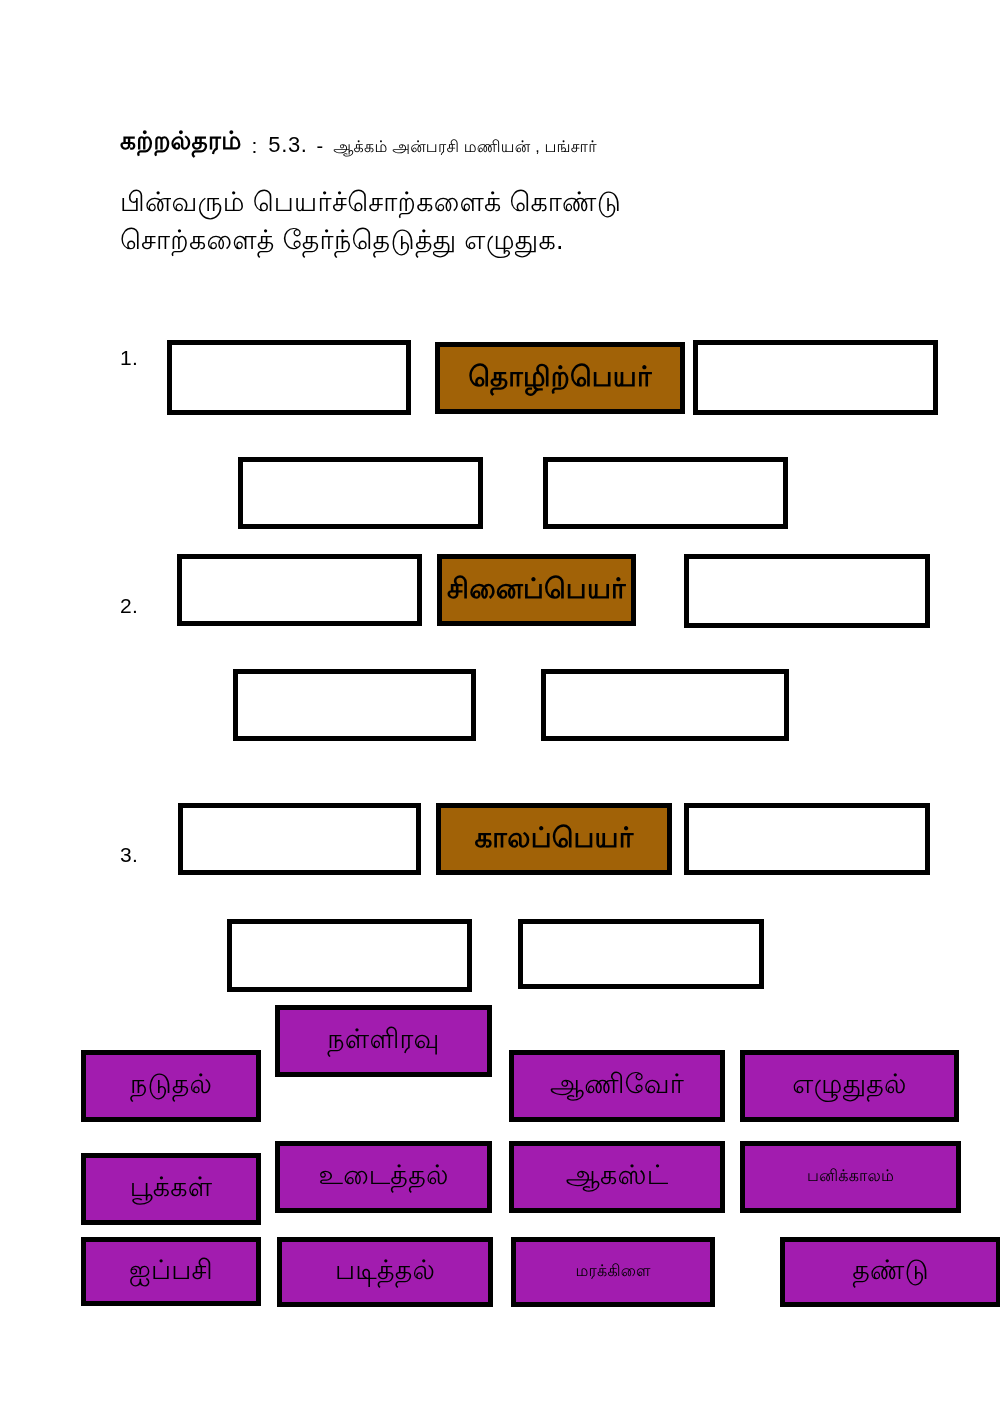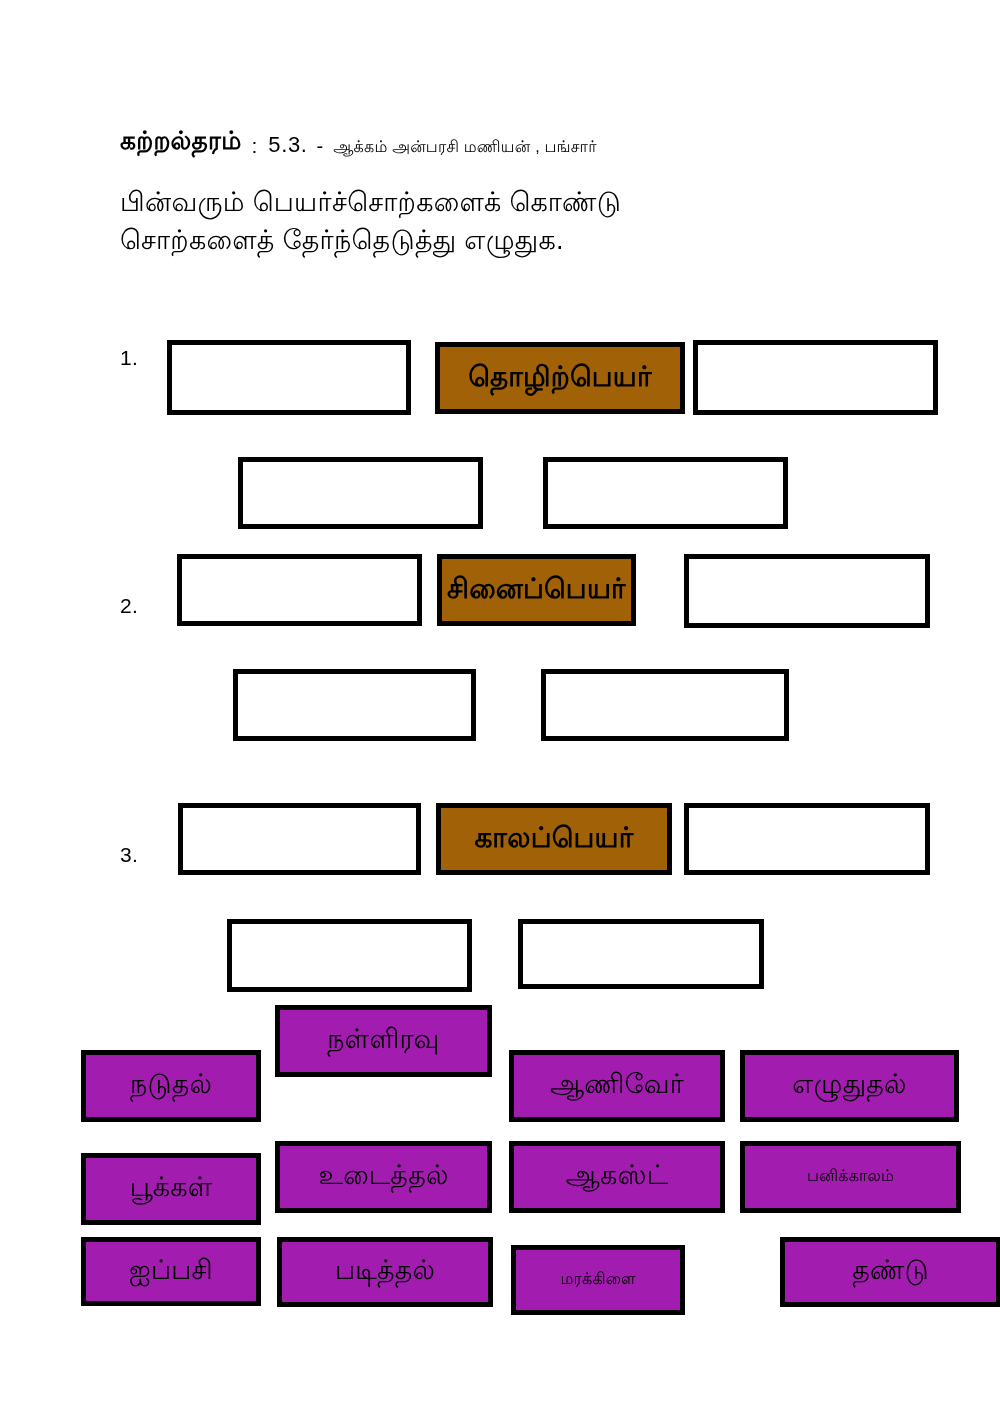--- a/index.html
+++ b/index.html
@@ -173,16 +173,16 @@
   <div class="word-chip" style="left:509px; top:1050px; width:216px; height:72px;">ஆணிவேர்</div>
   <div class="word-chip" style="left:740px; top:1050px; width:219px; height:72px;">எழுதுதல்</div>
 
   <div class="word-chip" style="left:81px; top:1141px; width:180px; height:72px;margin-top:12px;">பூக்கள்</div>
   <div class="word-chip" style="left:275px; top:1141px; width:217px; height:72px;">உடைத்தல்</div>
   <div class="word-chip" style="left:509px; top:1141px; width:216px; height:72px;">ஆகஸ்ட்</div>
   <div class="word-chip small" style="left:740px; top:1141px; width:221px; height:72px;">பனிக்காலம்</div>
 
   <div class="word-chip" style="left:81px; top:1237px; width:180px; height:69px;">ஐப்பசி</div>
   <div class="word-chip" style="left:277px; top:1237px; width:216px; height:70px;">படித்தல்</div>
-  <div class="word-chip small" style="left:511px; top:1237px; width:174px; height:70px;margin-top:8px;">மரக்கிளை</div>
+  <div class="word-chip small" style="left:511px; top:1237px; width:204px; height:70px;">மரக்கிளை</div>
   <div class="word-chip" style="left:740px; top:1237px; width:221px; height:70px;margin-left:40px;">தண்டு</div>
 
 </div>
 
 </body></html>

